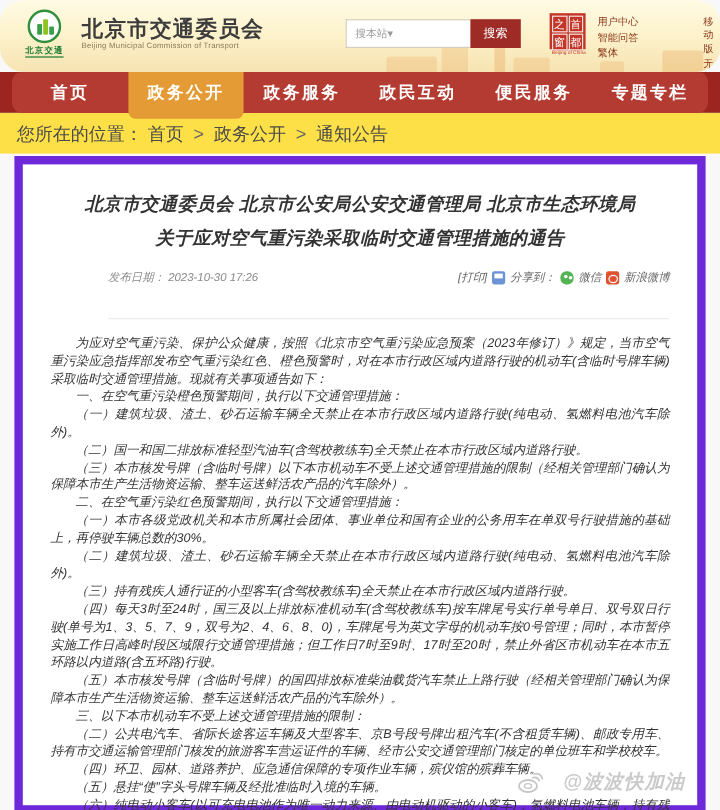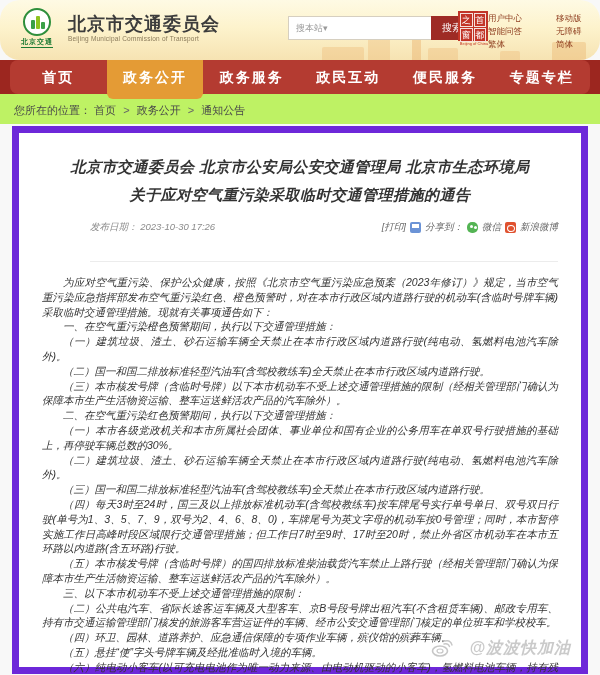--- a/index.html
+++ b/index.html
@@ -21,42 +21,42 @@
   .logo-circle { width:28px; height:28px; border-radius:50%; border:2px solid #2f8f3c; background:#fff; position:relative; }
   .logo-circle i { position:absolute; bottom:5px; width:4px; background:#3aa047; border-radius:1px; }
   .logo-circle i:nth-child(1){ left:6px;  height:9px; }
   .logo-circle i:nth-child(2){ left:11px; height:13px; background:#8fc31f; }
   .logo-circle i:nth-child(3){ left:16px; height:7px; }
   .logo-badge { font-size:7px; font-weight:bold; color:#1c7a33; border-bottom:1px solid #1c7a33; margin-top:1px; letter-spacing:1px; white-space:nowrap; }
   .site-name { font-size:18px; font-weight:bold; color:#3c3c3c; letter-spacing:1px; line-height:1.15; }
   .site-name-en { font-size:6.5px; color:#8a7a5a; letter-spacing:.2px; }
 
   .search { position:absolute; left:288px; top:16px; display:flex; height:24px; }
-  .search input { width:143px; height:24px; border:1px solid #d6cfc0; border-right:none; font-size:9px; padding:0 7px; color:#555; outline:none; }
+  .search input { width:104px; height:24px; border:1px solid #d6cfc0; border-right:none; font-size:9px; padding:0 7px; color:#555; outline:none; }
   .search input::placeholder { color:#9a9a9a; }
   .search button { width:42px; height:24px; background:#9e2b25; color:#fff; border:none; font-size:10px; cursor:pointer; }
 
   .seal-wrap { position:absolute; left:458px; top:11px; width:32px; text-align:center; }
   .seal { width:30px; height:30px; background:#c23527; border:1px solid #a82а1c; display:grid; grid-template-columns:1fr 1fr; grid-template-rows:1fr 1fr; gap:1px; padding:2px; }
   .seal span { background:#c23527; color:#fff; font-size:9px; line-height:12px; border:1px solid rgba(255,255,255,.85); display:flex; align-items:center; justify-content:center; }
   .seal-caption { font-size:4.5px; color:#c23527; transform:scale(.9); white-space:nowrap; }
 
   .quick-links { position:absolute; top:13px; display:flex; flex-direction:column; gap:2px; }
-  .ql-col1 { left:488px; }
-  .ql-col2 { left:556px; }
+  .ql-col1 { left:498px; }
+  .ql-col2 { left:586px; }
   .quick-links a { font-size:8.5px; color:#8c3a1c; text-decoration:none; line-height:11px; cursor:pointer; }
 
   
   .nav { height:34px; background:#9c261f; position:relative; z-index:2; }
   .nav-bar { margin:0 10px; height:34px; background:#b43b31; border-radius:8px; display:flex; }
   .nav-item { flex:1; text-align:center; line-height:34px; color:#fff; font-size:14px; font-weight:bold; cursor:pointer; letter-spacing:2px; }
   .nav-item.active { background:#e49b35; height:39px; border-radius:0 0 6px 6px; }
 
   
-  .breadcrumb { padding:9px 14px 6px; font-size:11px; color:#4a4a4a; background:#bef264; position:relative; z-index:1; }
+  .breadcrumb { padding:9px 14px 6px; font-size:15px; color:#4a4a4a; background:#fde047; position:relative; z-index:1; }
   .breadcrumb .crumb { cursor:pointer; }
   .breadcrumb .sep { margin:0 4px; color:#666; }
 
   
   .card { margin:2px 12px 0; background:#fff; border:7px solid #6d28d9; height:548px; padding:0 23px; position:relative;font-style:italic; }
   .doc-title { margin:20px 28px 0; text-align:center; font-size:15px; font-weight:bold; color:#333; line-height:28px; letter-spacing:.5px; }
   .meta { margin-top:12px; display:flex; justify-content:space-between; align-items:center; padding-bottom:27px; border-bottom:1px solid #ececec;margin-left:48px; }
   .meta-left { font-size:9.5px; color:#8b8b8b; }
   .meta-right { font-size:9.5px; color:#666; display:flex; align-items:center; gap:4px; }
   .meta-right .lnk { cursor:pointer; }
@@ -172,21 +172,21 @@
   <div class="article">
 
   <p>为应对空气重污染、保护公众健康，按照《北京市空气重污染应急预案（2023年修订）》规定，当市空气重污染应急指挥部发布空气重污染红色、橙色预警时，对在本市行政区域内道路行驶的机动车(含临时号牌车辆)采取临时交通管理措施。现就有关事项通告如下：</p>
       <p>一、在空气重污染橙色预警期间，执行以下交通管理措施：</p>
       <p>（一）建筑垃圾、渣土、砂石运输车辆全天禁止在本市行政区域内道路行驶(纯电动、氢燃料电池汽车除外)。</p>
       <p>（二）国一和国二排放标准轻型汽油车(含驾校教练车)全天禁止在本市行政区域内道路行驶。</p>
       <p>（三）本市核发号牌（含临时号牌）以下本市机动车不受上述交通管理措施的限制（经相关管理部门确认为保障本市生产生活物资运输、整车运送鲜活农产品的汽车除外）。</p>
       <p>二、在空气重污染红色预警期间，执行以下交通管理措施：</p>
       <p>（一）本市各级党政机关和本市所属社会团体、事业单位和国有企业的公务用车在单双号行驶措施的基础上，再停驶车辆总数的30%。</p>
       <p>（二）建筑垃圾、渣土、砂石运输车辆全天禁止在本市行政区域内道路行驶(纯电动、氢燃料电池汽车除外)。</p>
-      <p>（三）国一和国二排放标准轻型汽油车(含驾校教练车)全天禁止在本市行政区域内道路行驶。</p>
+      <p>（三）持有残疾人通行证的小型客车(含驾校教练车)全天禁止在本市行政区域内道路行驶。</p>
       <p>（四）每天3时至24时，国三及以上排放标准机动车(含驾校教练车)按车牌尾号实行单号单日、双号双日行驶(单号为1、3、5、7、9，双号为2、4、6、8、0)，车牌尾号为英文字母的机动车按0号管理；同时，本市暂停实施工作日高峰时段区域限行交通管理措施；但工作日7时至9时、17时至20时，禁止外省区市机动车在本市五环路以内道路(含五环路)行驶。</p>
       <p>（五）本市核发号牌（含临时号牌）的国四排放标准柴油载货汽车禁止上路行驶（经相关管理部门确认为保障本市生产生活物资运输、整车运送鲜活农产品的汽车除外）。</p>
       <p>三、以下本市机动车不受上述交通管理措施的限制：</p>
       <p>（二）公共电汽车、省际长途客运车辆及大型客车、京B号段号牌出租汽车(不含租赁车辆)、邮政专用车、持有市交通运输管理部门核发的旅游客车营运证件的车辆、经市公安交通管理部门核定的单位班车和学校校车。</p>
       <p>（四）环卫、园林、道路养护、应急通信保障的专项作业车辆，殡仪馆的殡葬车辆。</p>
       <p>（五）悬挂“使”字头号牌车辆及经批准临时入境的车辆。</p>
       <p>（六）纯电动小客车(以可充电电池作为唯一动力来源、由电动机驱动的小客车)，氢燃料电池车辆，持有残疾人通行证的小型客车，保障城市正常运转和生产生活必需品供应且持有通行证的载货汽车。</p>
       <p>四、在采取临时交通管理措施期间，除执行本通告规定外，本市其他交通管理措施仍然有效。对违反规定行驶的机动车，公安交通管理部门将依法处理。</p>
     </div>
 

